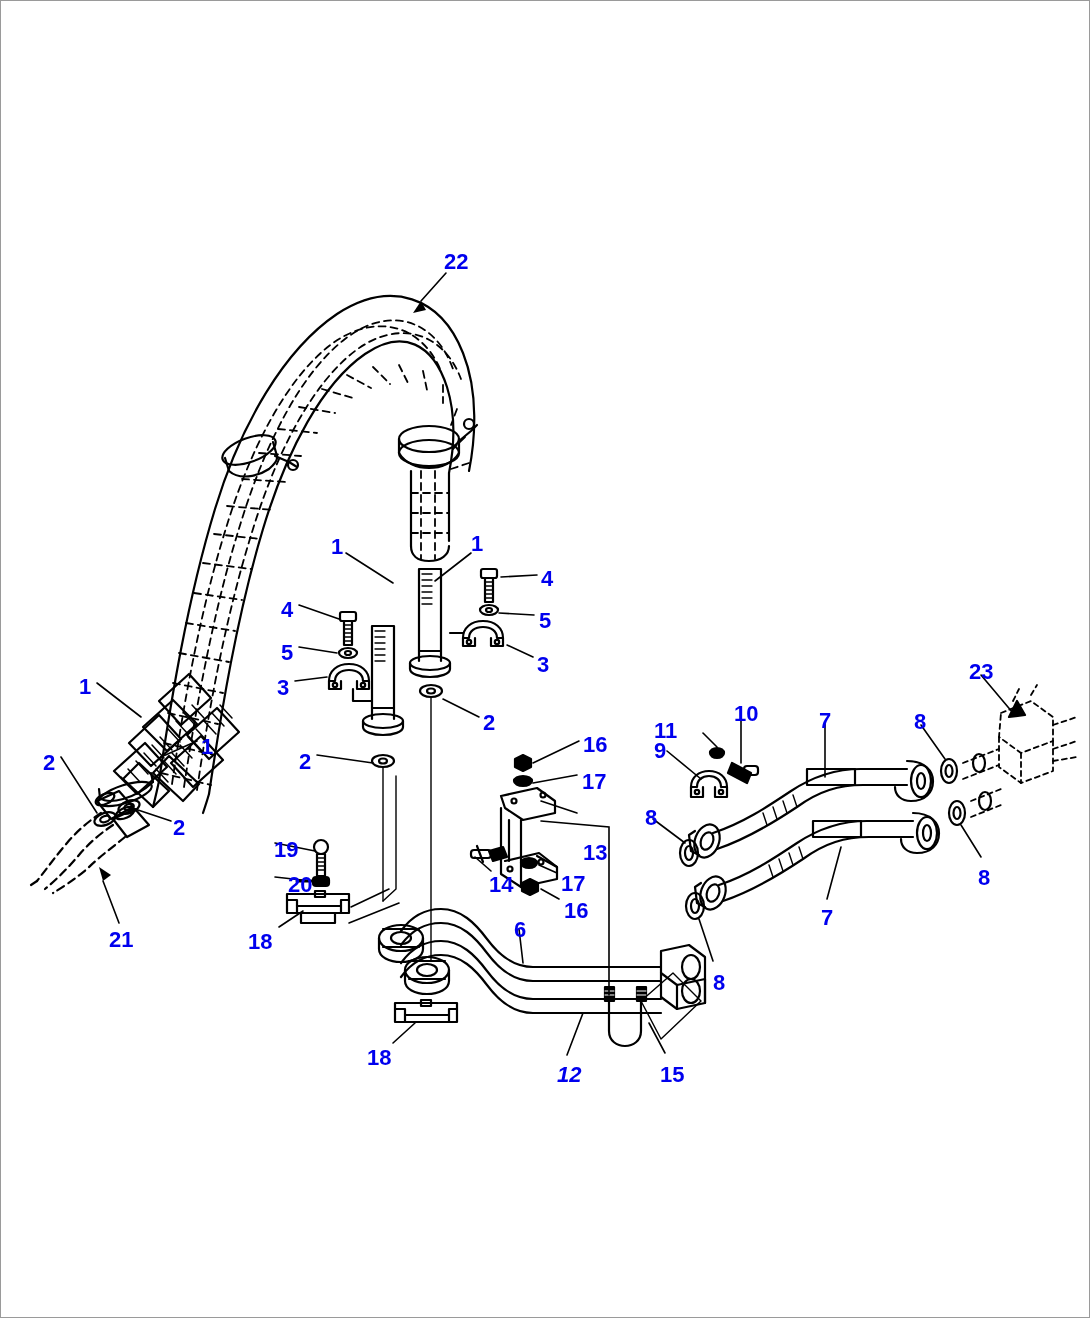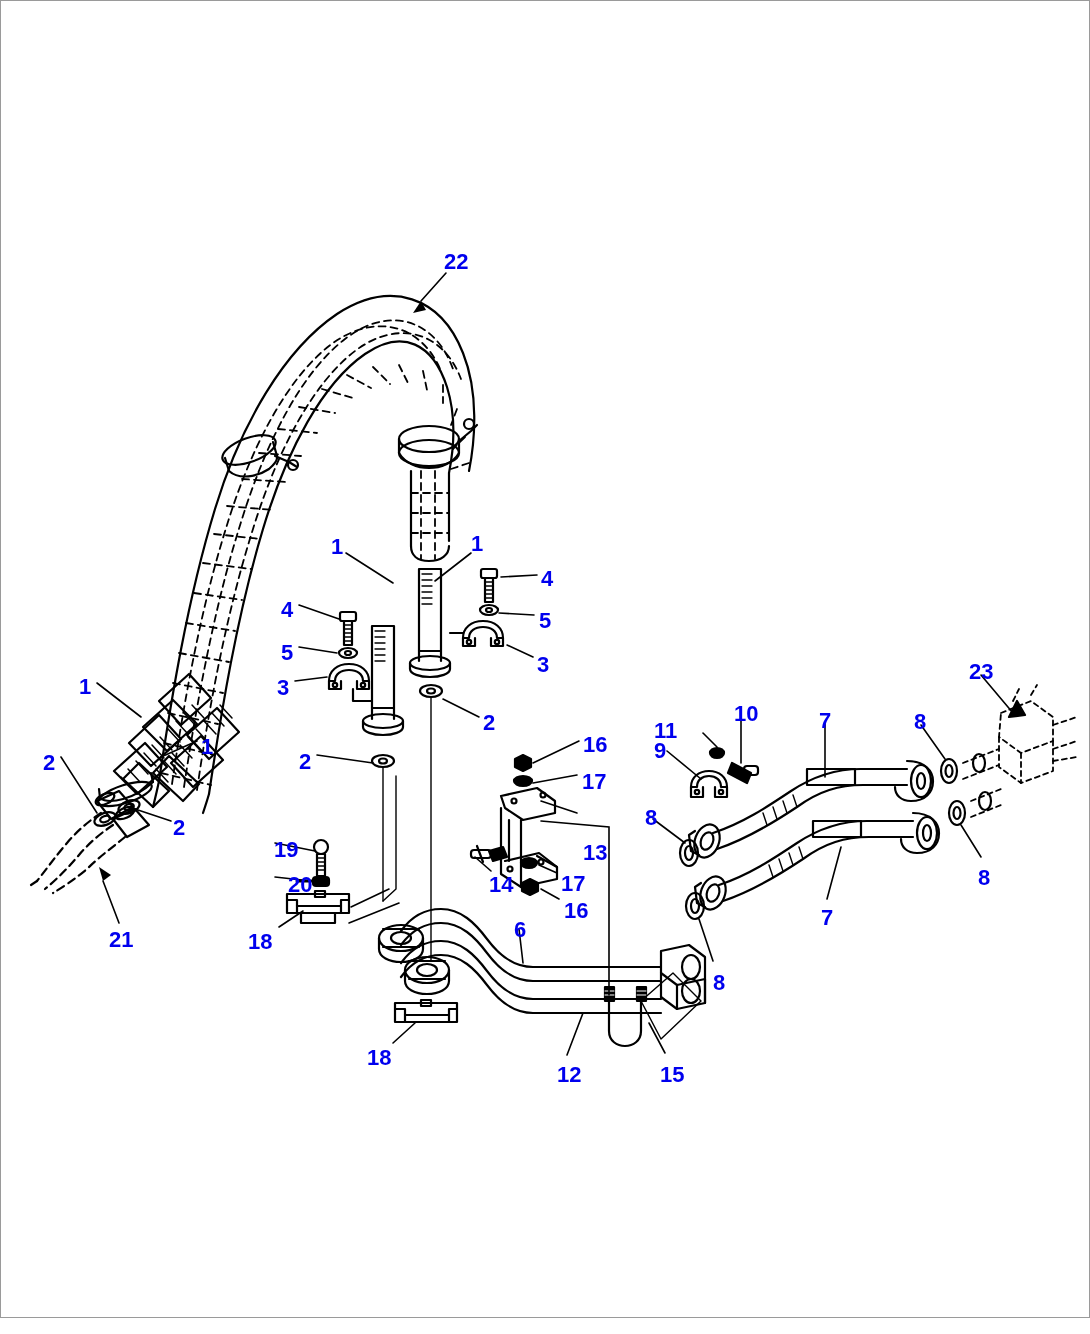--- a/index.html
+++ b/index.html
@@ -598,21 +598,21 @@
   <div class="callout" style="left:243px;top:873px;margin-left:44px;">20</div>
   <div class="callout" style="left:247px;top:930px;">18</div>
   <div class="callout" style="left:366px;top:1046px;">18</div>
   <div class="callout" style="left:582px;top:733px;">16</div>
   <div class="callout" style="left:581px;top:770px;">17</div>
   <div class="callout" style="left:582px;top:809px;margin-top:32px;">13</div>
   <div class="callout" style="left:488px;top:873px;">14</div>
   <div class="callout" style="left:560px;top:872px;">17</div>
   <div class="callout" style="left:563px;top:899px;">16</div>
   <div class="callout" style="left:513px;top:918px;">6</div>
-  <div class="callout" style="left:556px;top:1063px;">12</div>
+  <div class="callout" style="left:556px;top:1063px;font-style:italic;">12</div>
   <div class="callout" style="left:659px;top:1063px;text-align:center;">15</div>
   <div class="callout" style="left:644px;top:806px;">8</div>
   <div class="callout" style="left:712px;top:971px;">8</div>
   <div class="callout" style="left:653px;top:739px;">9</div>
   <div class="callout" style="left:653px;top:719px;">11</div>
   <div class="callout" style="left:733px;top:702px;">10</div>
   <div class="callout" style="left:818px;top:709px;">7</div>
   <div class="callout" style="left:820px;top:906px;">7</div>
   <div class="callout" style="left:913px;top:710px;">8</div>
   <div class="callout" style="left:977px;top:866px;">8</div>

